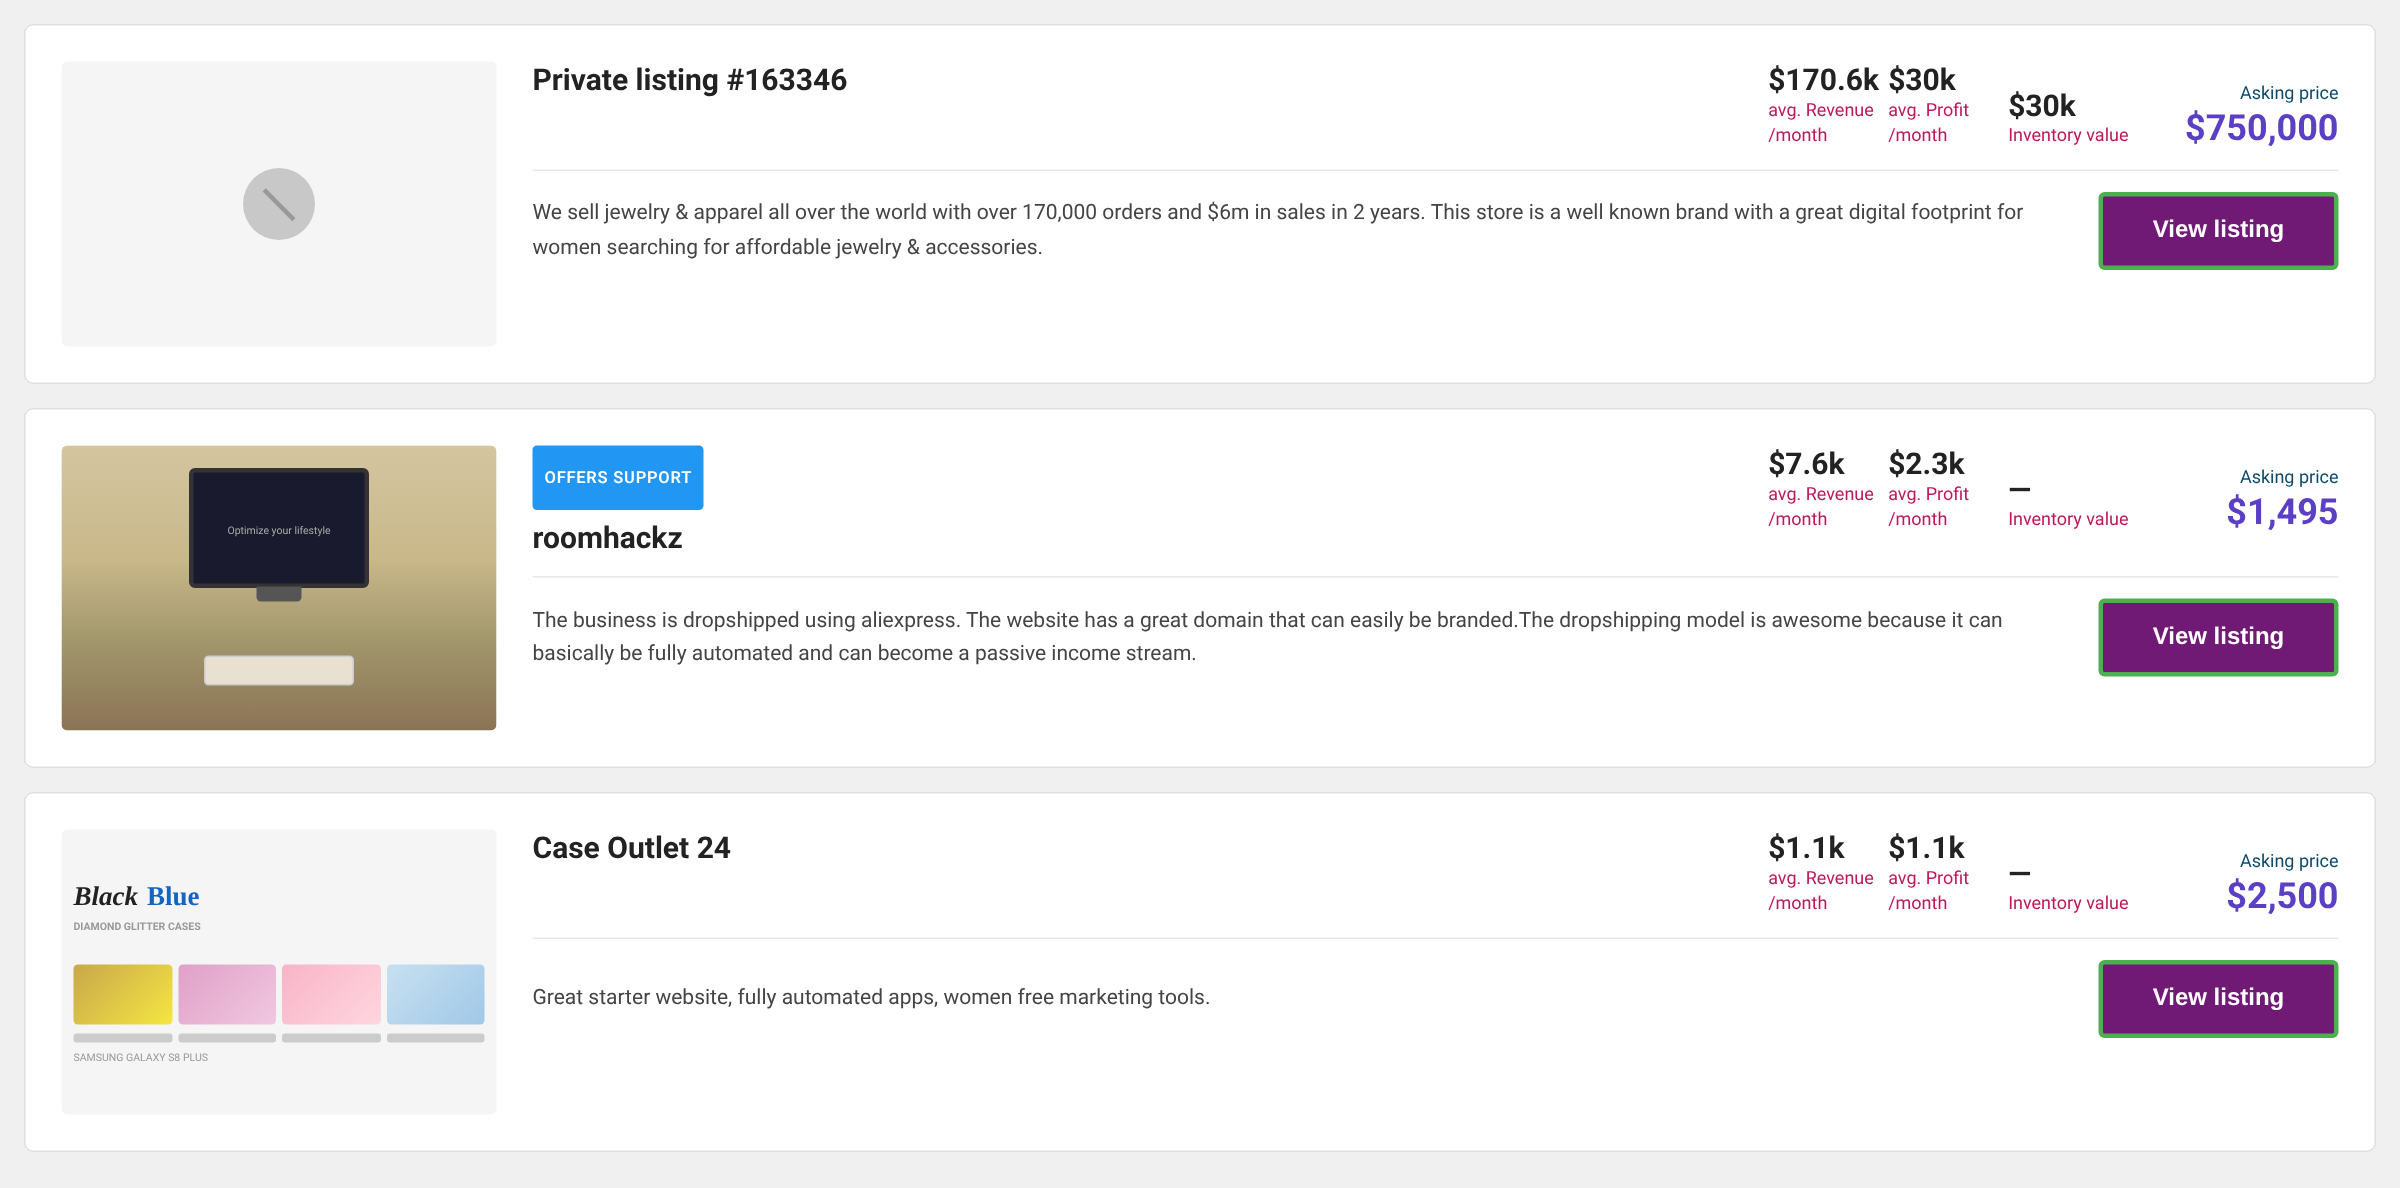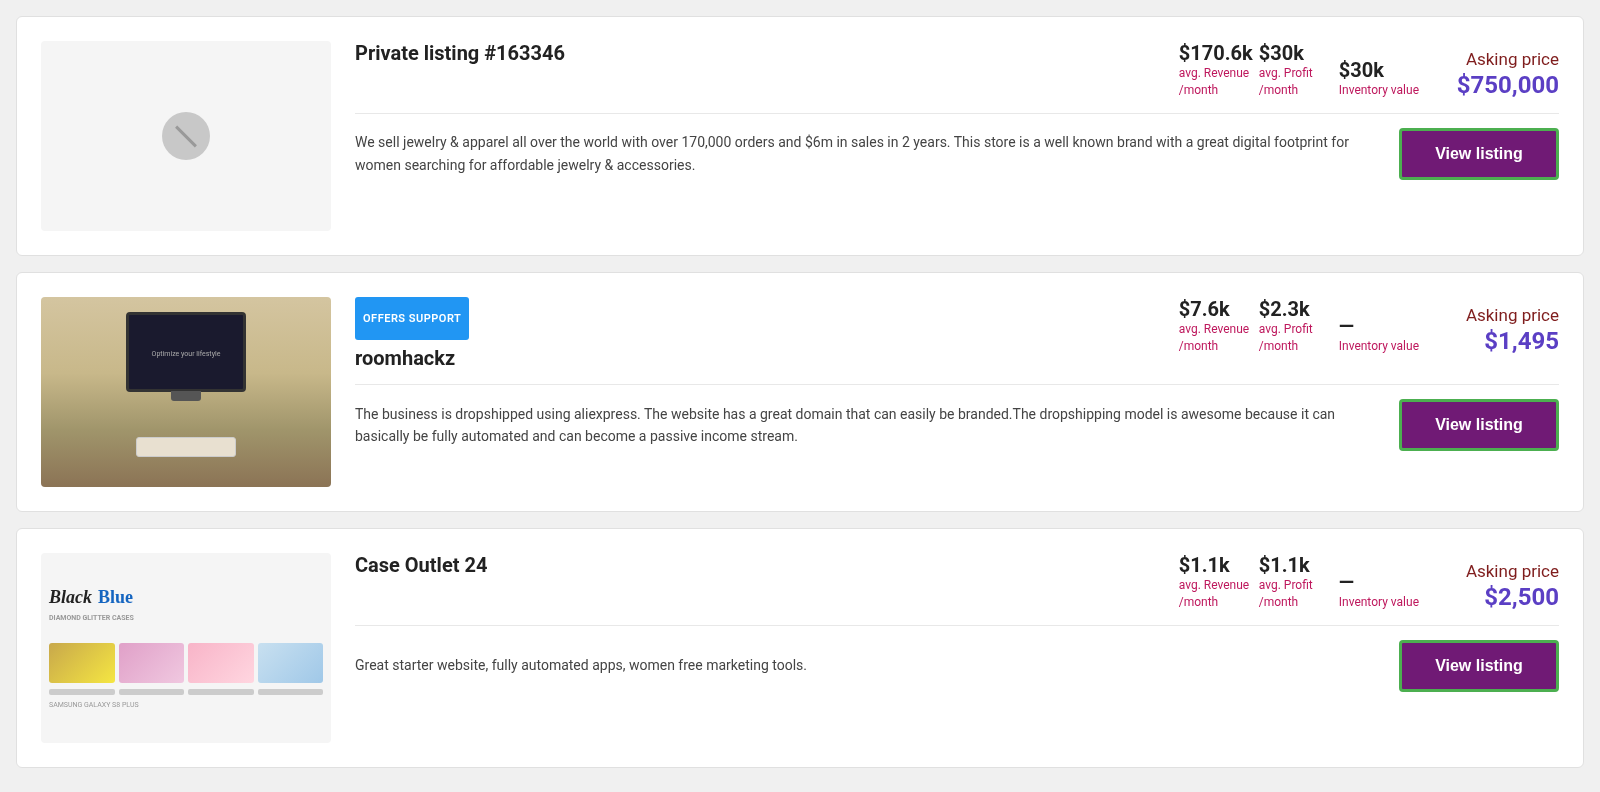--- a/index.html
+++ b/index.html
@@ -103,22 +103,22 @@
     .stat-label {
       font-size: 12px;
       color: #be185d;
       line-height: 1.4;
     }
     .asking-price-section {
       text-align: right;
       min-width: 140px;
     }
     .asking-label {
-      font-size: 17px;
-      color: #7f1d1d;
+      font-size: 12px;
+      color: #0c4a6e;
       margin-bottom: 2px;
     }
     .asking-value {
       font-size: 24px;
       font-weight: 700;
       color: #5b3fc4;
     }
     .divider {
       border: none;
       border-top: 1px solid #e8e8e8;

